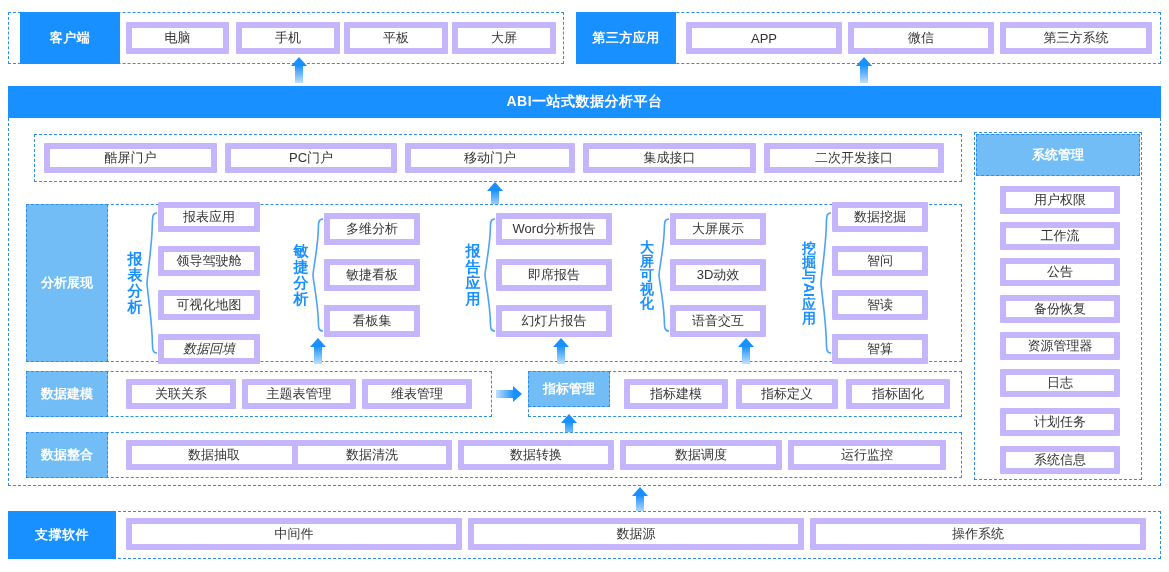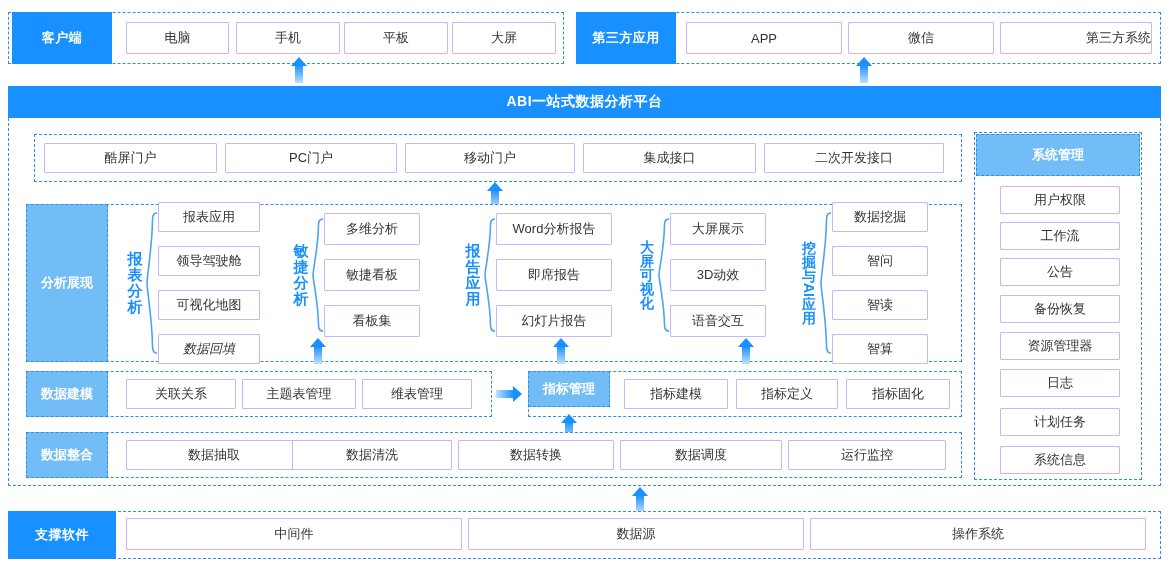--- a/index.html
+++ b/index.html
@@ -23,21 +23,21 @@
     color: #fff;
     display: flex; align-items: center; justify-content: center;
     font-size: 13px; font-weight: 700;
     border: 1px dashed #2f8fe8;
   }
   .dashed-box {
     border: 1px dashed #2f8fe8;
     background: #fff;
   }
   .chip {
-    border: 1px solid #c4b5fd;
+    border: 6px solid #c4b5fd;
     background: #fff;
     color: #333;
     display: flex; align-items: center; justify-content: center;
     font-size: 13px;
     border-radius: 1px;
     white-space: nowrap;
   }
   .abs { position: absolute; }
 
   
@@ -100,21 +100,21 @@
   }
   .brace svg { display:block; }
   .chip-col { display: flex; flex-direction: column; gap: 14px; }
 </style>
 </head>
 <body>
 
 <div class="stage">
 
   <div class="abs dashed-box" style="left:8px; top:12px; width:556px; height:52px;"></div>
-  <div class="abs band-label" style="left:12px; top:12px; width:100px; height:52px;">
+  <div class="abs band-label" style="left:20px; top:12px; width:100px; height:52px;">
     <span>客户端</span>
   </div>
   <div class="abs chip" style="left:126px; top:22px; width:103px; height:32px;">
     <span>电脑</span>
   </div>
   <div class="abs chip" style="left:236px; top:22px; width:104px; height:32px;">
     <span>手机</span>
   </div>
   <div class="abs chip" style="left:344px; top:22px; width:104px; height:32px;">
     <span>平板</span>
@@ -126,21 +126,21 @@
   <div class="abs dashed-box" style="left:576px; top:12px; width:585px; height:52px;"></div>
   <div class="abs band-label" style="left:576px; top:12px; width:100px; height:52px;">
     <span>第三方应用</span>
   </div>
   <div class="abs chip" style="left:686px; top:22px; width:156px; height:32px;">
     <span>APP</span>
   </div>
   <div class="abs chip" style="left:848px; top:22px; width:146px; height:32px;">
     <span>微信</span>
   </div>
-  <div class="abs chip" style="left:1000px; top:22px; width:152px; height:32px;justify-content:flex-end;">
+  <div class="abs chip" style="left:1000px; top:22px; width:152px; height:32px;">
     <span>第三方系统</span>
   </div>
 
   <div class="arrow-up" style="left:291px; top:57px;"></div>
   <div class="arrow-up" style="left:856px; top:57px;"></div>
 
   <div class="abs band-label" style="left:8px; top:86px; width:1153px; height:32px; font-size:14px;">
     <span>ABI一站式数据分析平台</span>
   </div>
 

